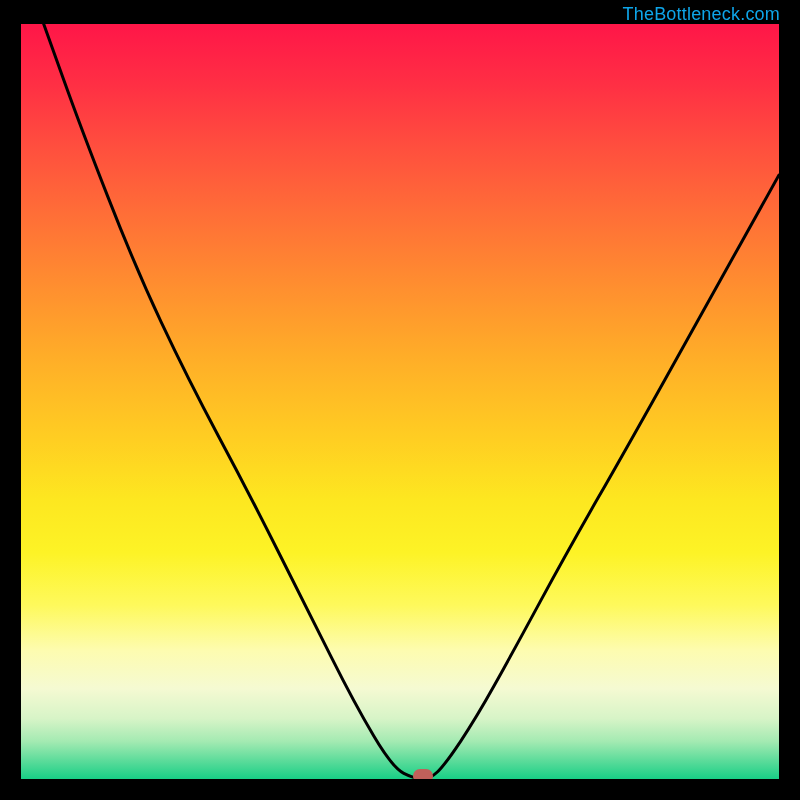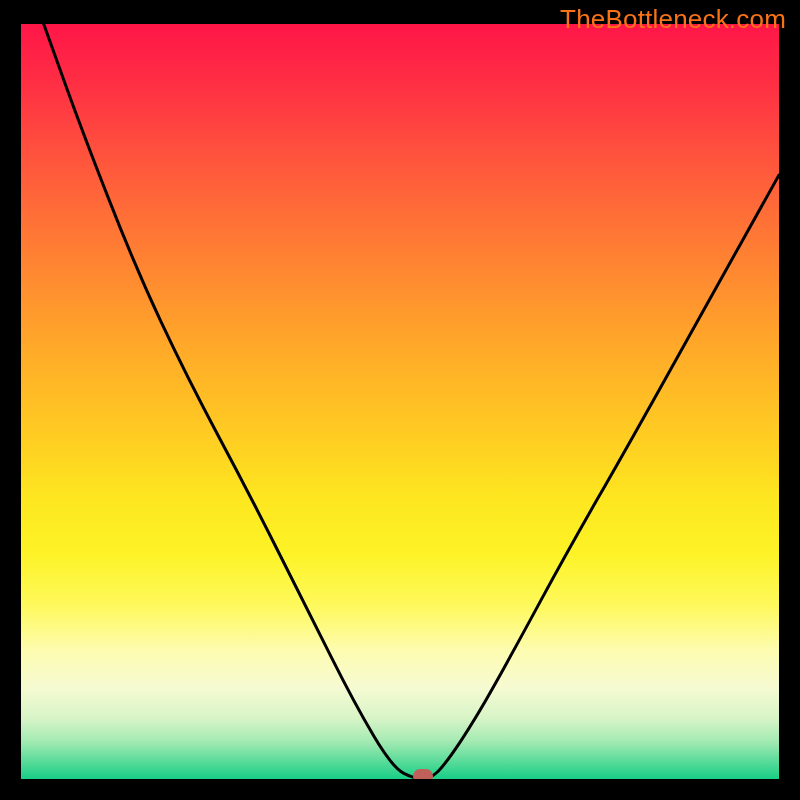--- a/index.html
+++ b/index.html
@@ -13,23 +13,23 @@
   }
   .frame {
     position: relative;
     width: 800px;
     height: 800px;
     background: #000;
   }
   .watermark {
     position: absolute;
     top: 4px;
-    right: 14px;
-    color: #f97316;
-    font-size: 26px;
+    right: 20px;
+    color: #0ea5e9;
+    font-size: 18px;
     font-weight: 400;
     letter-spacing: 0.2px;
     z-index: 5;
   }
   .plot-area {
     position: absolute;
     left: 21px;
     top: 24px;
     width: 758px;
     height: 755px;

